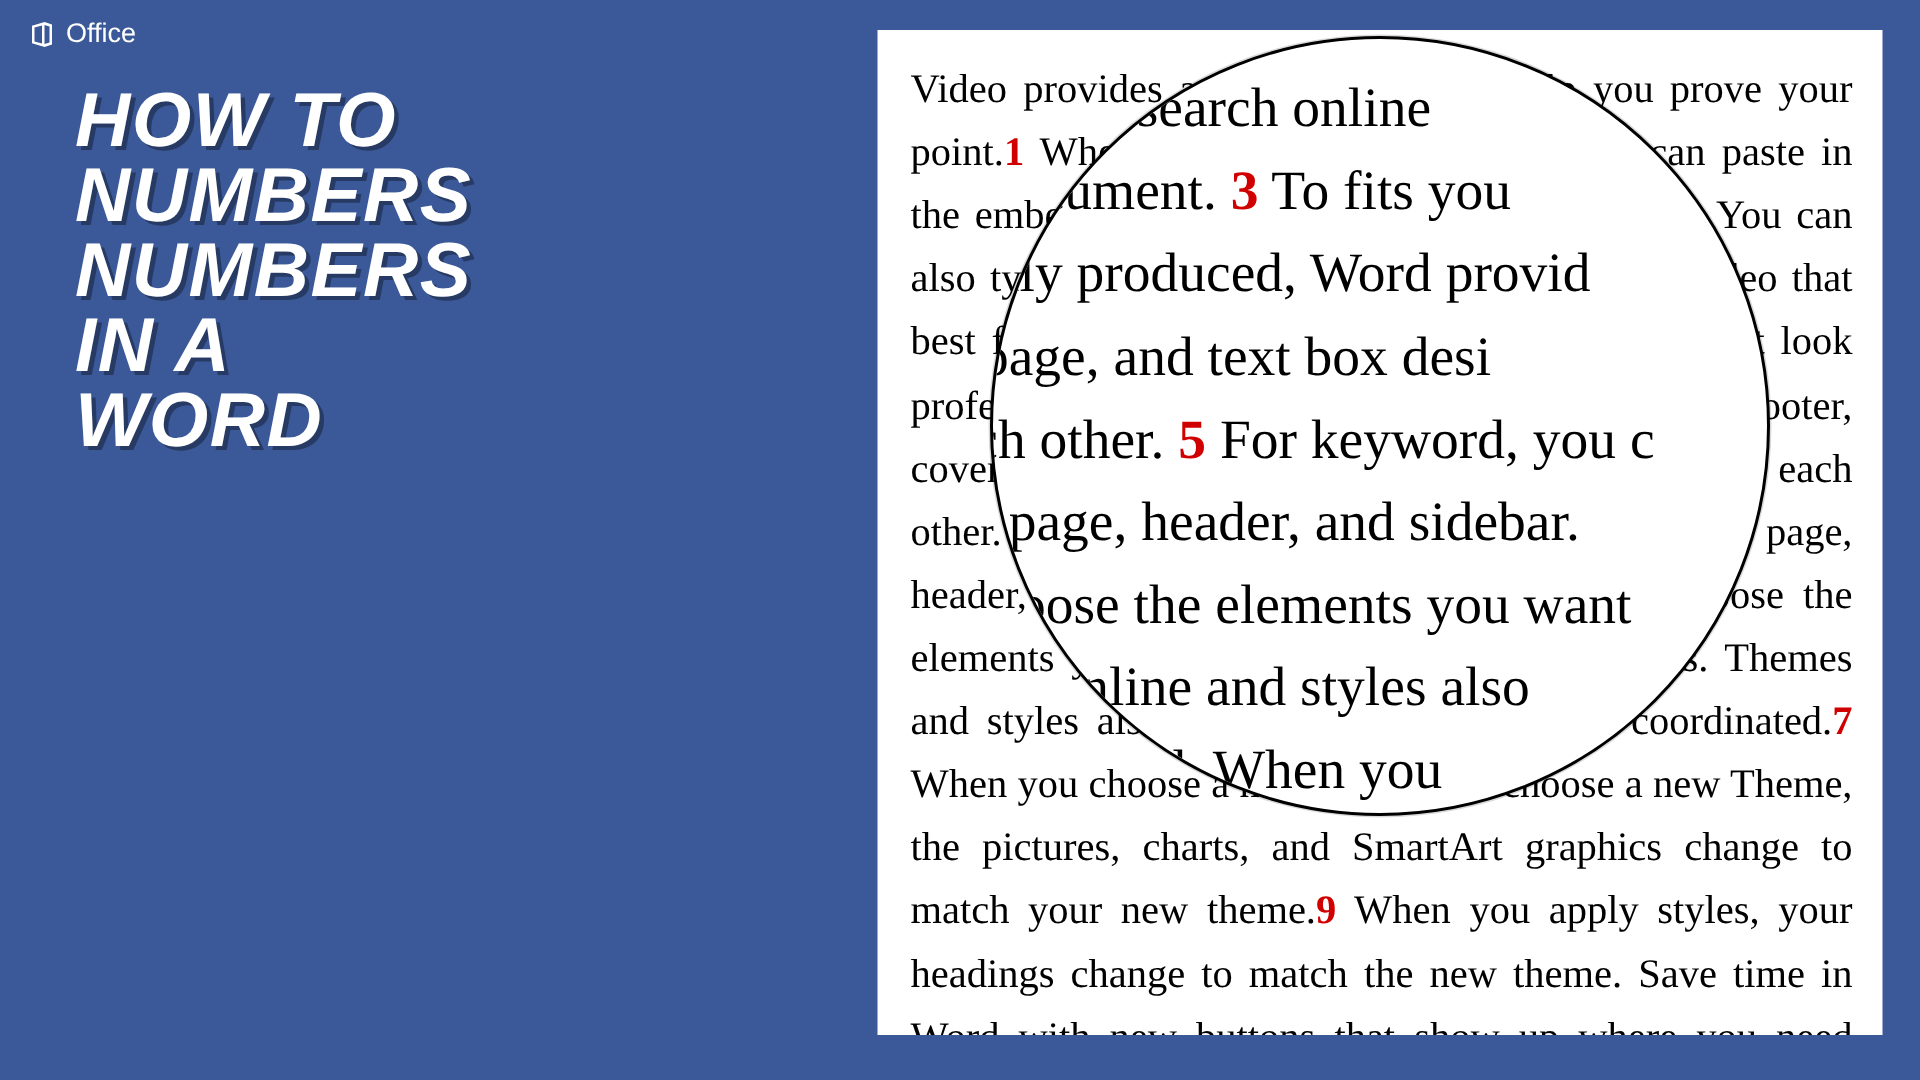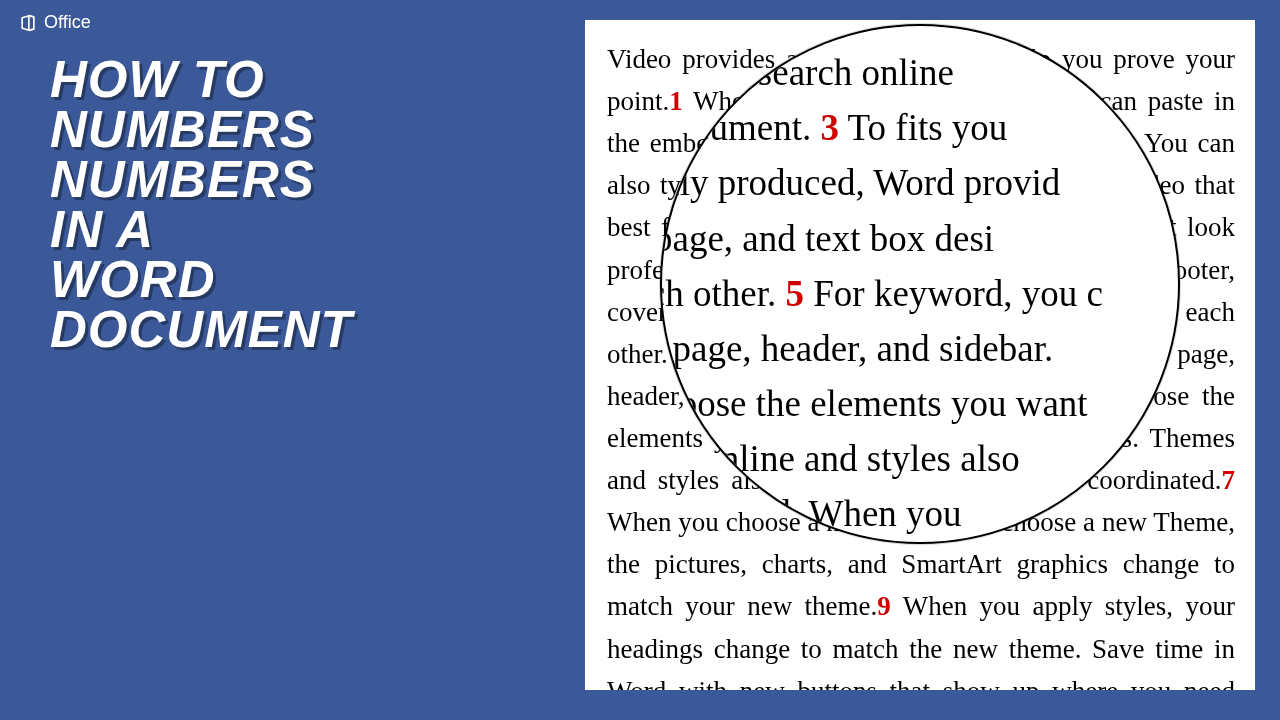--- a/index.html
+++ b/index.html
@@ -98,21 +98,20 @@
   </svg>
   <span>Office</span>
 </div>
 
 <div class="title-block">
   <div>HOW TO</div>
   <div>NUMBERS</div>
   <div>NUMBERS</div>
   <div>IN A</div>
   <div>WORD</div>
-  <div>DOCUMENT</div>
 </div>
 
 <div class="doc-panel">
   <p class="doc-base">
     <span>Video provides a powerful way to help </span><span>you prove your point.</span><span class="rn">1</span><span> When you click Online Video, you can paste in the embed code for the video you want to add. You can also type a keyword to </span><span class="rn">2</span><span>search online for the video that best fits your document.</span><span class="rn">3</span><span> To make your document look professionally produced, Word provides header, </span><span class="rn">4</span><span>footer, cover page, and text box designs that complement each other. </span><span class="rn">5</span><span>For example, you can add a matching cover page, header, and sidebar.</span><span class="rn">6</span><span> Click Insert and then choose the elements you want from the different galleries. Themes and styles also help keep your document coordinated.</span><span class="rn">7</span><span> When you choose a new design and choose a new Theme, the pictures, charts, and SmartArt graphics change to match your new theme.</span><span class="rn">9</span><span> When you apply styles, your headings change to match the new theme. Save time in Word with new buttons that show up where you need them.</span>
   </p>
 </div>
 
 <div class="magnifier">
   <div class="mag-inner">

